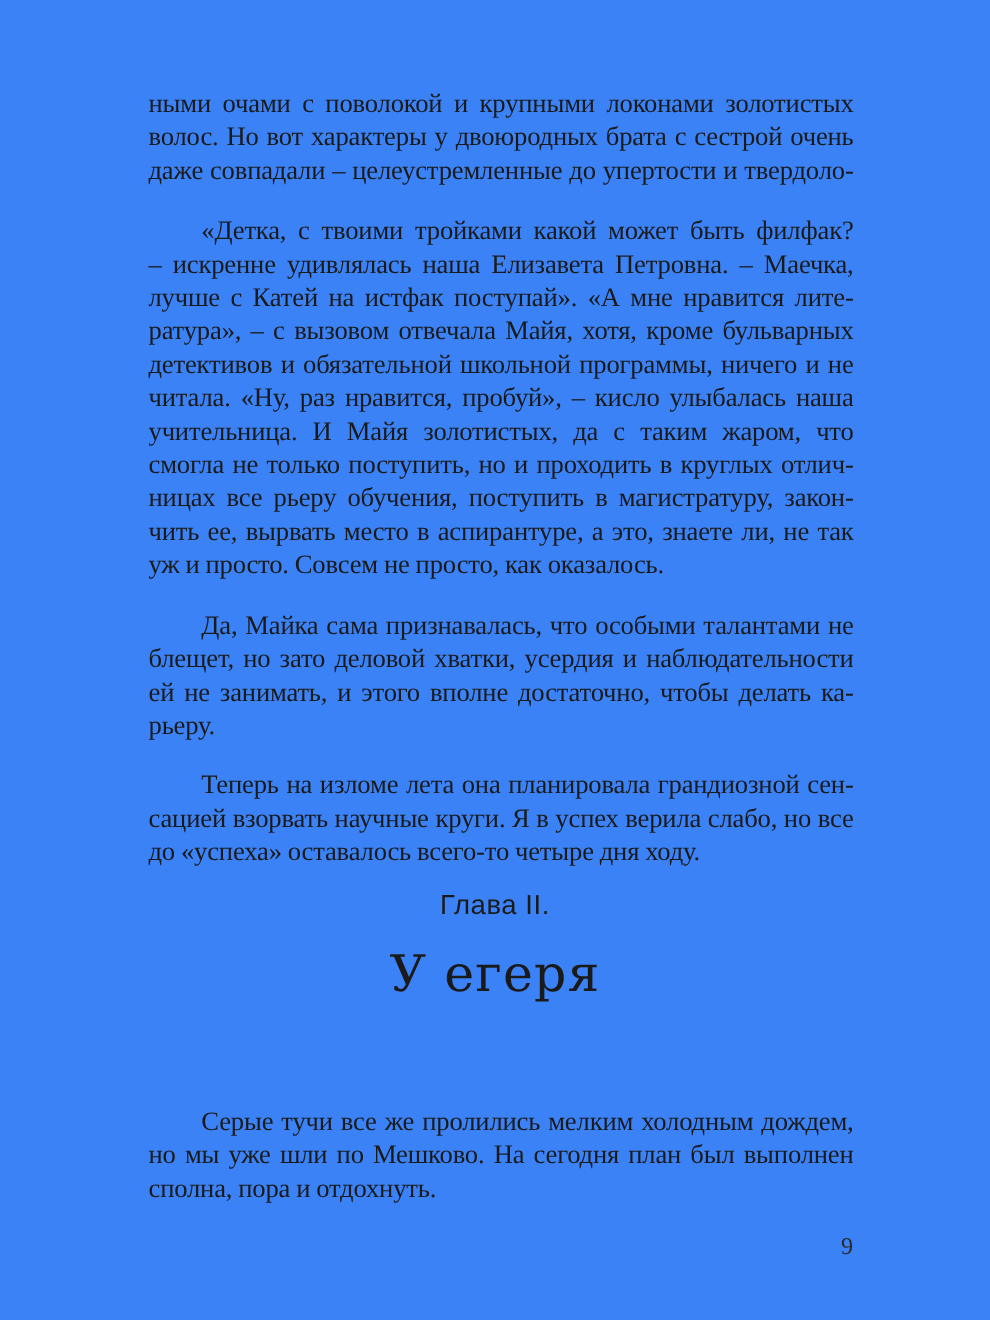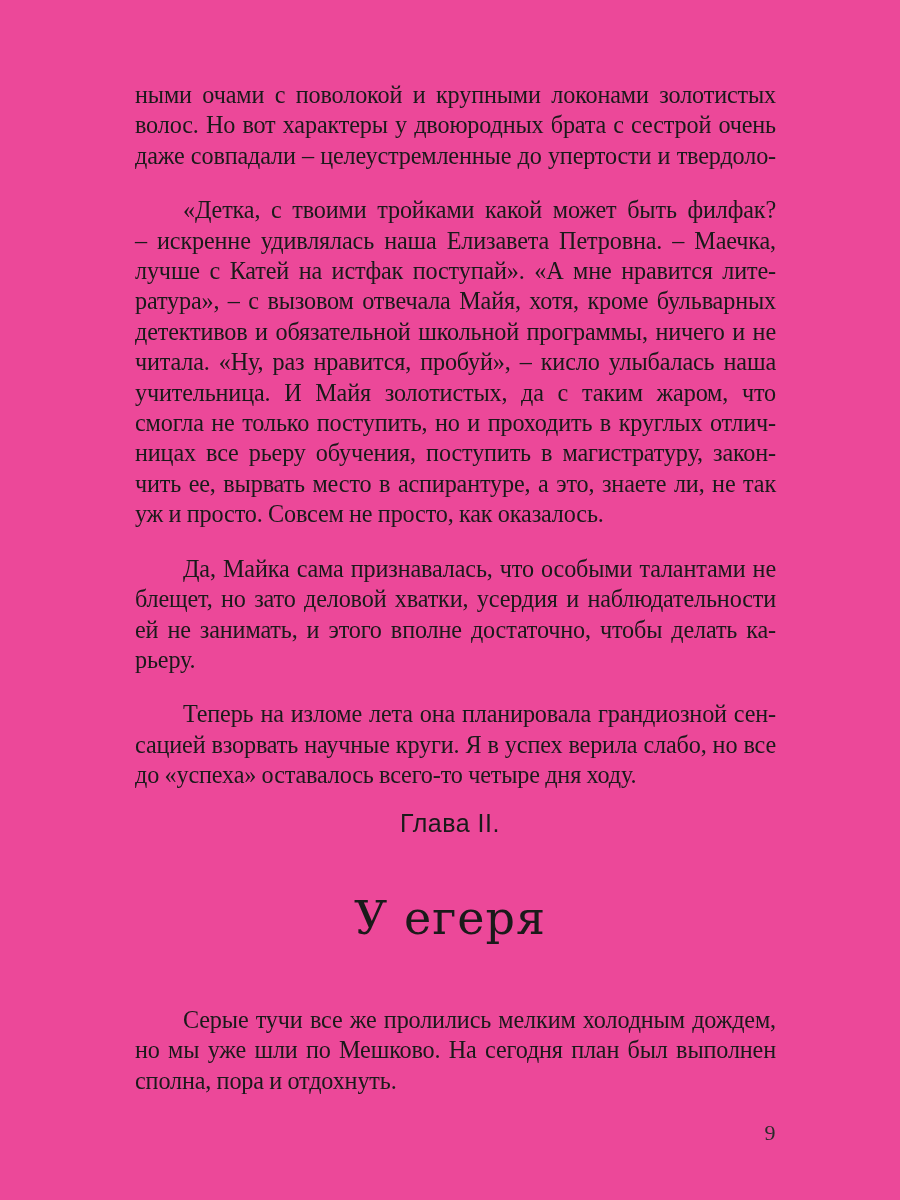--- a/index.html
+++ b/index.html
@@ -14,21 +14,21 @@
       overflow: hidden;
       color: #1a1a1a;
       font-family: "Liberation Serif", "DejaVu Serif", serif;
     }
     .page {
       position: absolute;
       left: 0;
       top: 0;
       width: 900px;
       height: 1200px;
-      background: #ec4899;
+      background: #3b82f6;
     }
     .text-block {
       position: absolute;
       left: 135px;
       width: 641px;
       font-size: 24.2px;
       line-height: 30.4px;
       text-align: justify;
       letter-spacing: -0.15px;
       word-spacing: -0.5px;
@@ -67,21 +67,21 @@
     }
     .chapter-number {
       top: 800px;
       font-family: Liberation Sans, sans-serif;
       font-size: 25px;
       line-height: 46px;
       letter-spacing: 0.5px;
       font-weight: normal;
     }
     .chapter-title {
-      top: 886px;
+      top: 853px;
       font-family: "DejaVu Serif", serif;
       font-size: 46px;
       line-height: 64px;
       letter-spacing: 1px;
       font-weight: normal;
     }
     .page-number {
       position: absolute;
       left: 757px;
       top: 1120px;

